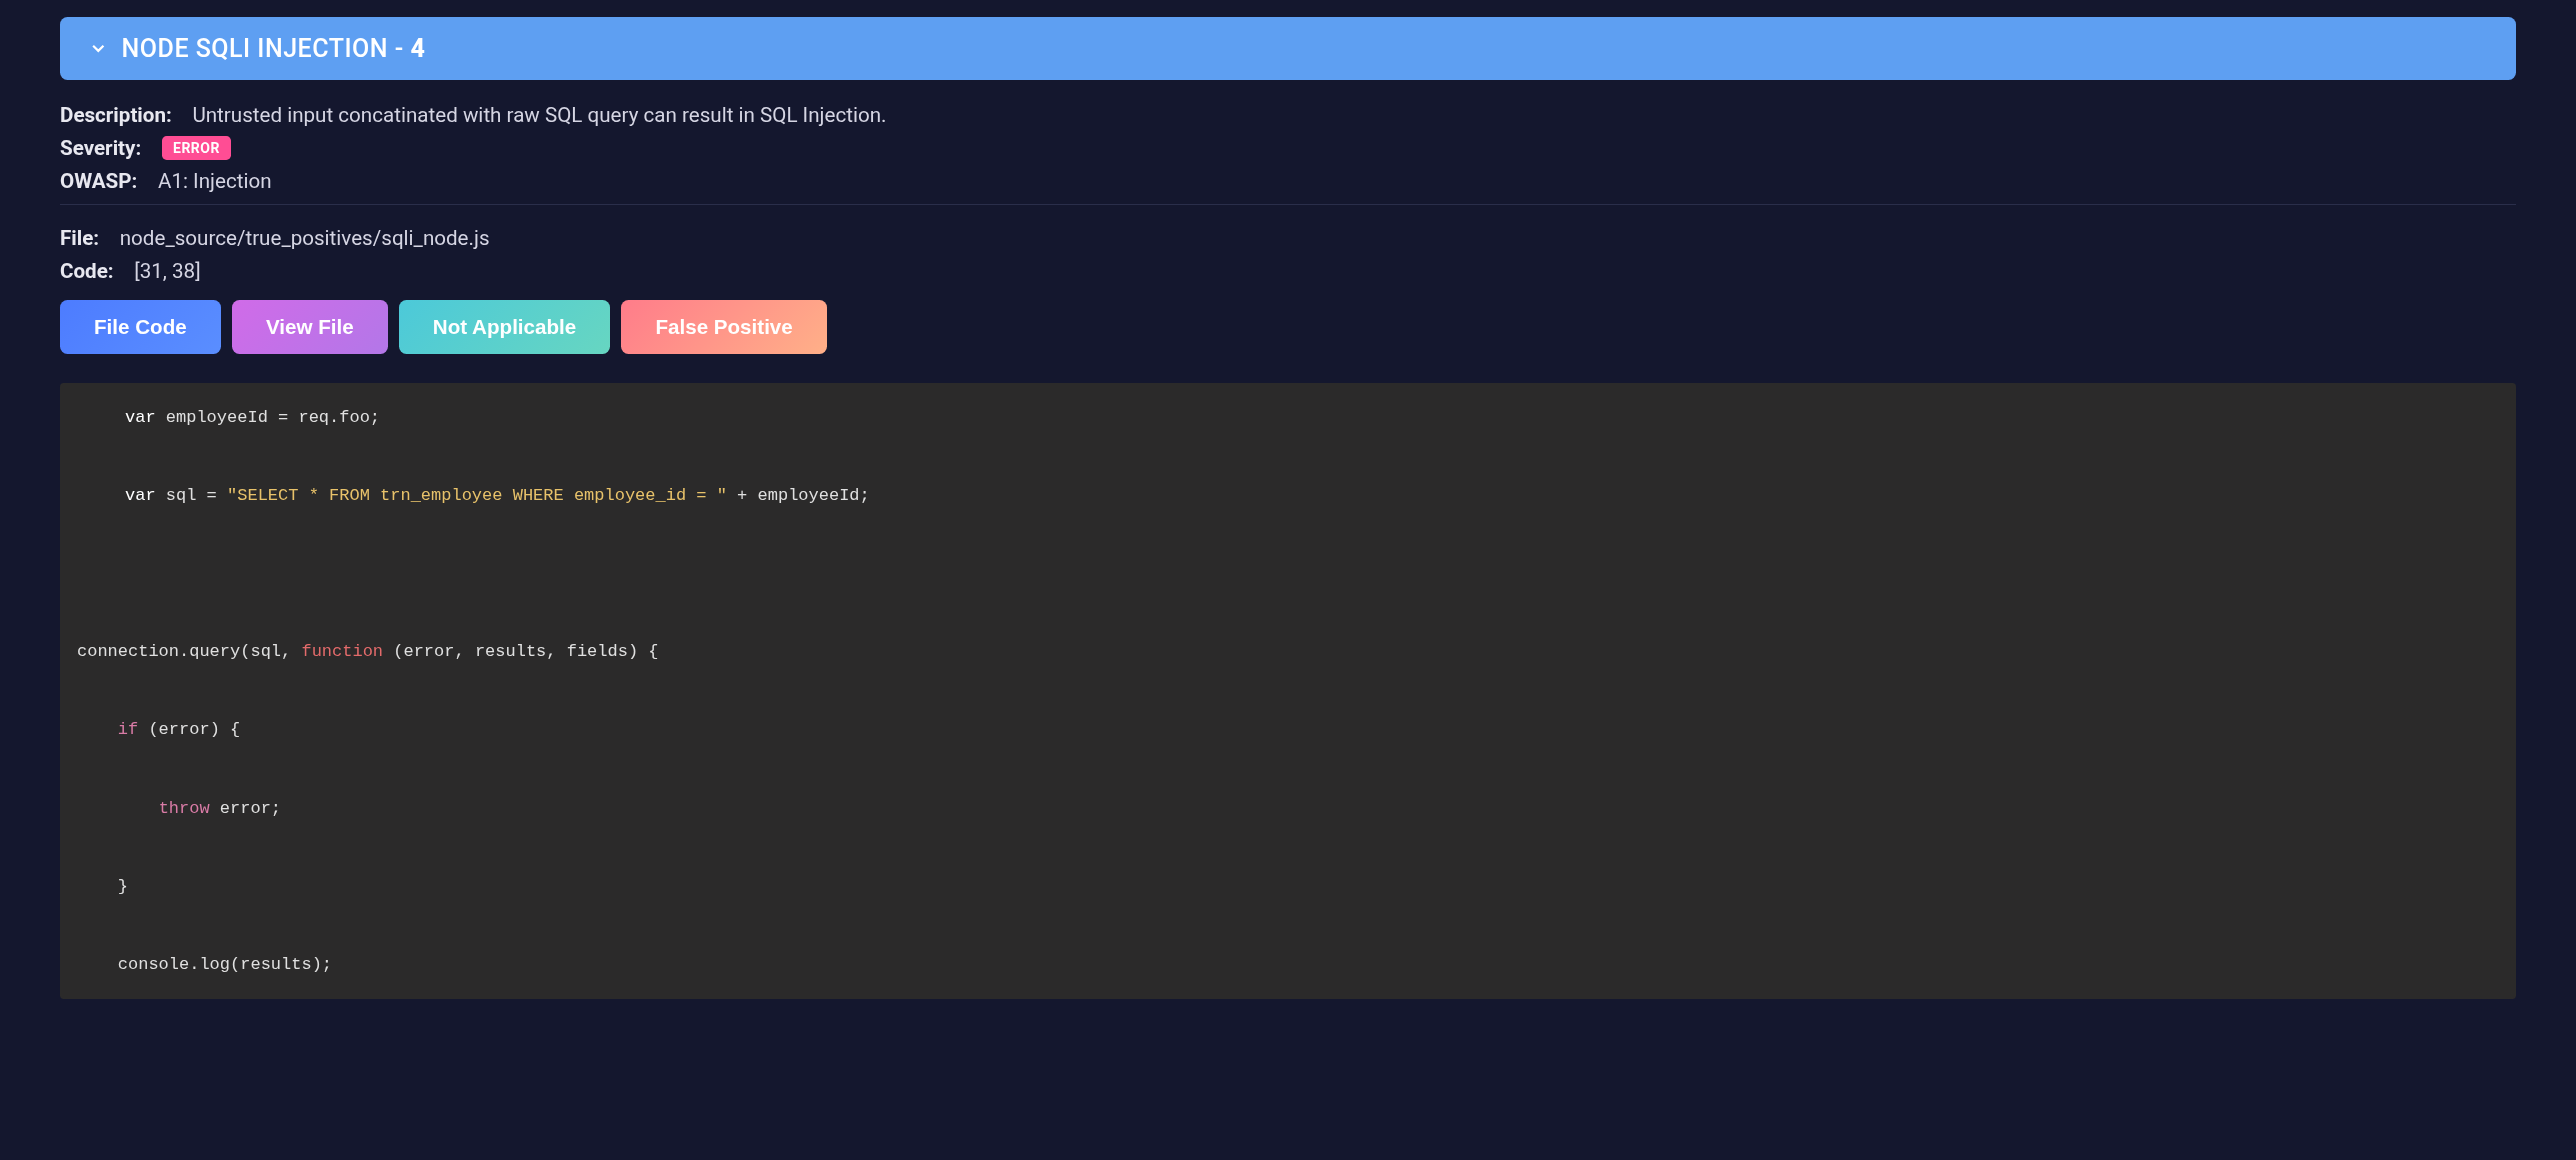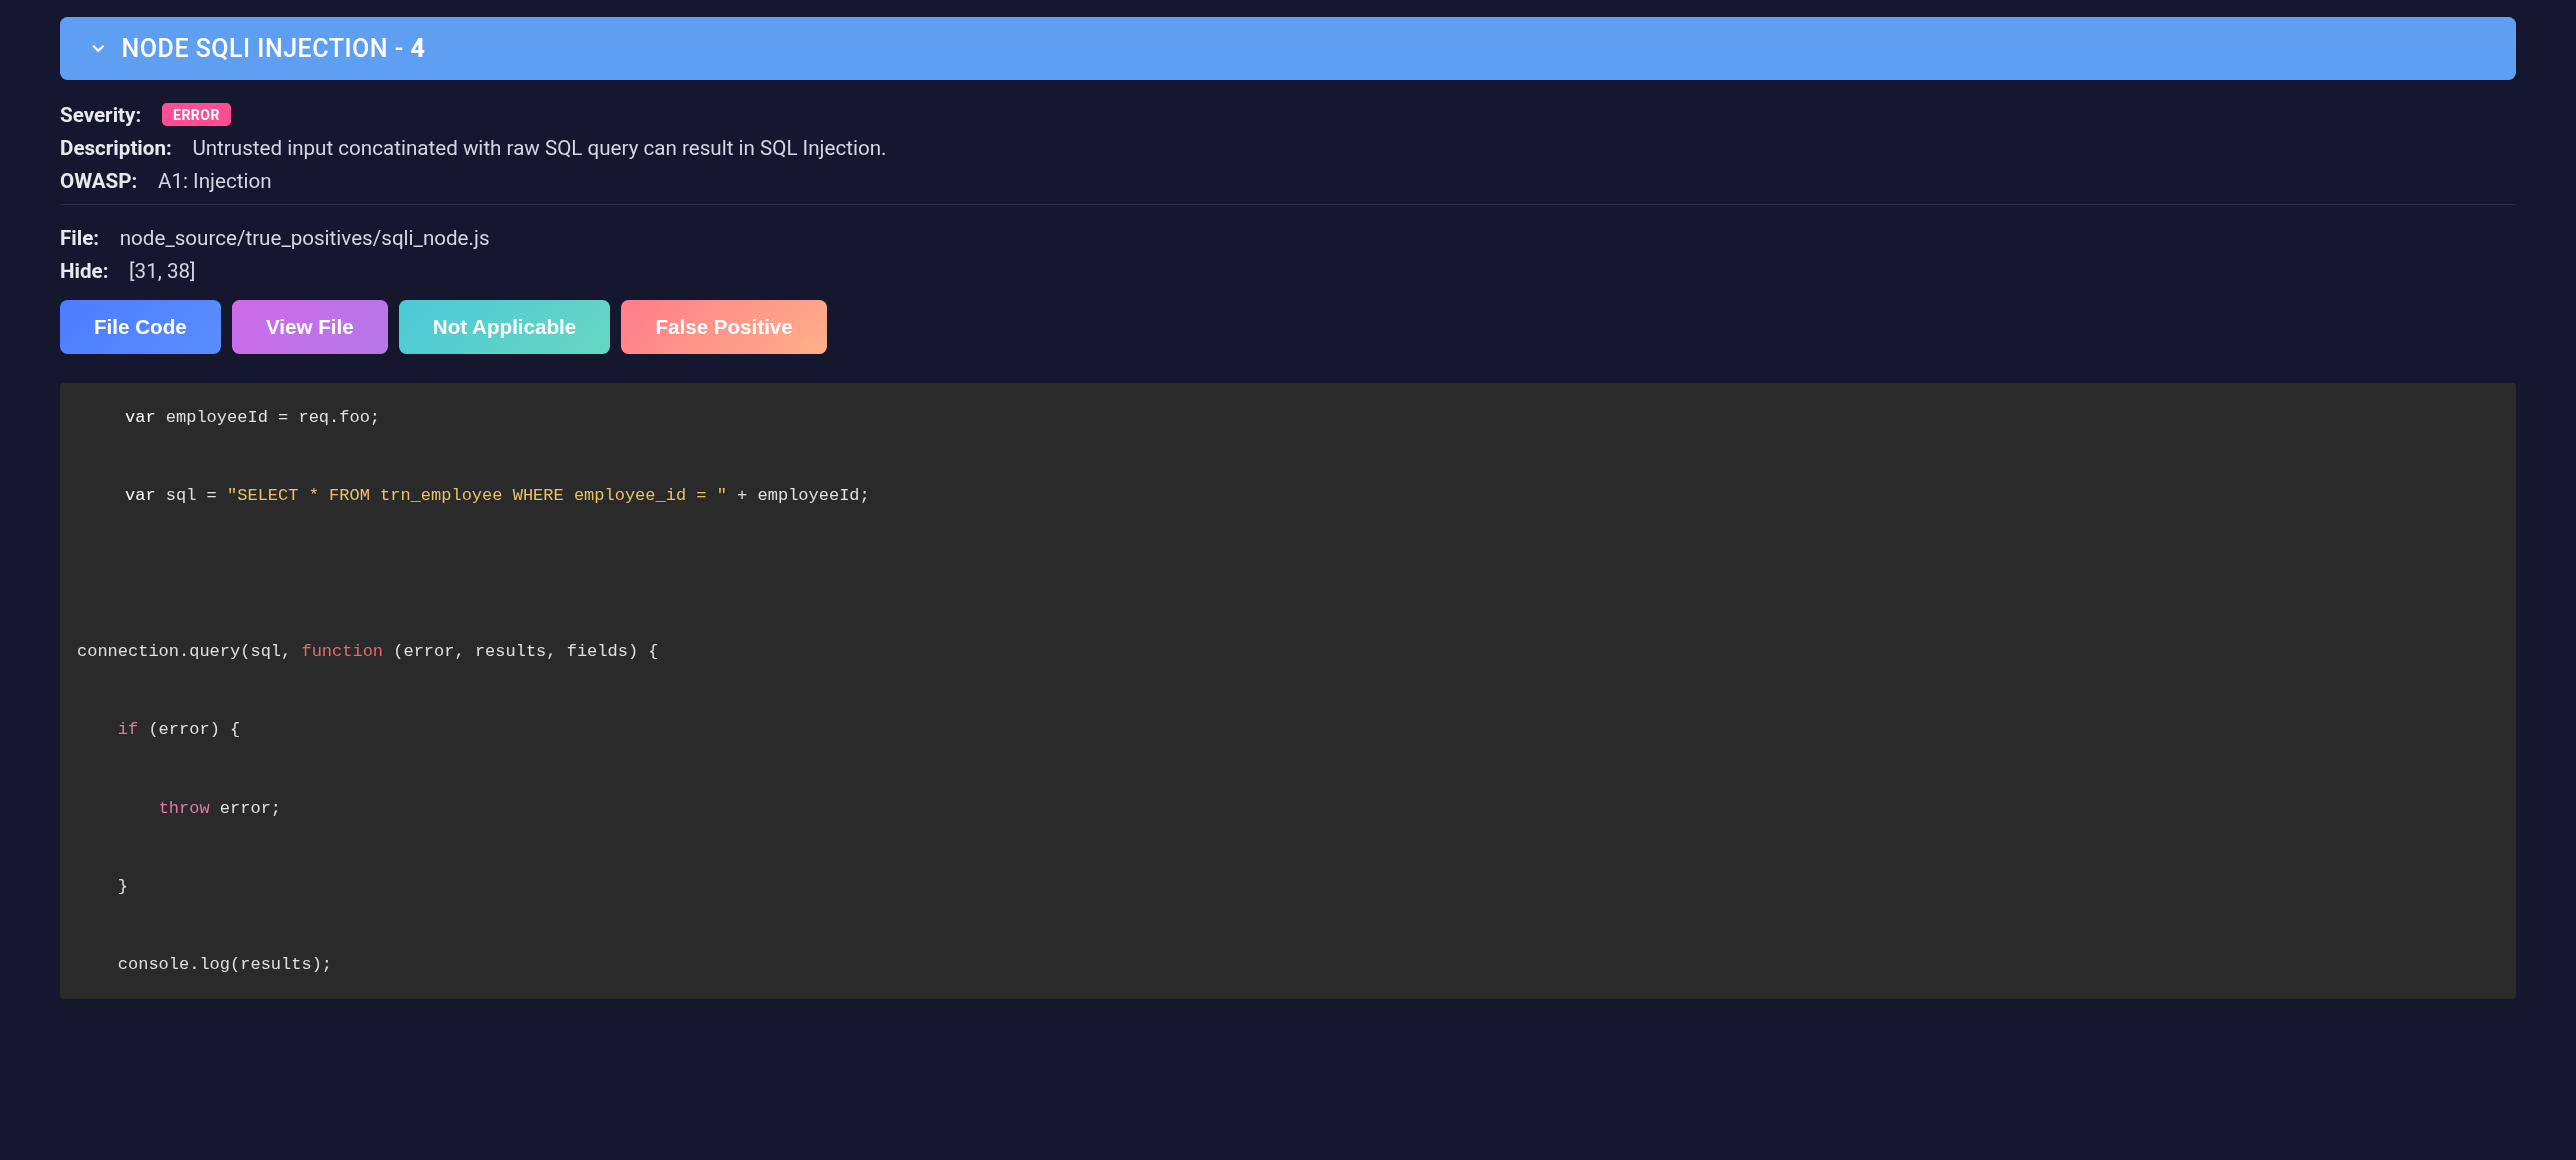--- a/index.html
+++ b/index.html
@@ -102,40 +102,40 @@
           <polyline points="6 9 12 15 18 9"></polyline>
         </svg>
     </span>
     <span class="header-title">
       <span>NODE SQLI INJECTION - </span><span class="header-count">4</span>
     </span>
   </div>
 
   <div class="meta-block">
     <div class="meta-row">
+      <span class="meta-label">Description:</span>
+      <span class="meta-value">Untrusted input concatinated with raw SQL query can result in SQL Injection.</span>
+    </div>
+    <div class="meta-row">
       <span class="meta-label">Severity:</span>
       <span class="badge-error">ERROR</span>
-    </div>
-    <div class="meta-row">
-      <span class="meta-label">Description:</span>
-      <span class="meta-value">Untrusted input concatinated with raw SQL query can result in SQL Injection.</span>
     </div>
     <div class="meta-row">
       <span class="meta-label">OWASP:</span>
       <span class="meta-value">A1: Injection</span>
     </div>
 
     <hr class="divider">
 
     <div class="meta-row">
       <span class="meta-label">File:</span>
       <span class="meta-value">node_source/true_positives/sqli_node.js</span>
     </div>
     <div class="meta-row">
-      <span class="meta-label">Hide:</span>
+      <span class="meta-label">Code:</span>
       <span class="meta-value">[31, 38]</span>
     </div>
 
     <div class="button-row">
       <button class="btn btn-blue">File Code</button>
       <button class="btn btn-purple">View File</button>
       <button class="btn btn-teal">Not Applicable</button>
       <button class="btn btn-coral">False Positive</button>
     </div>
   </div>

